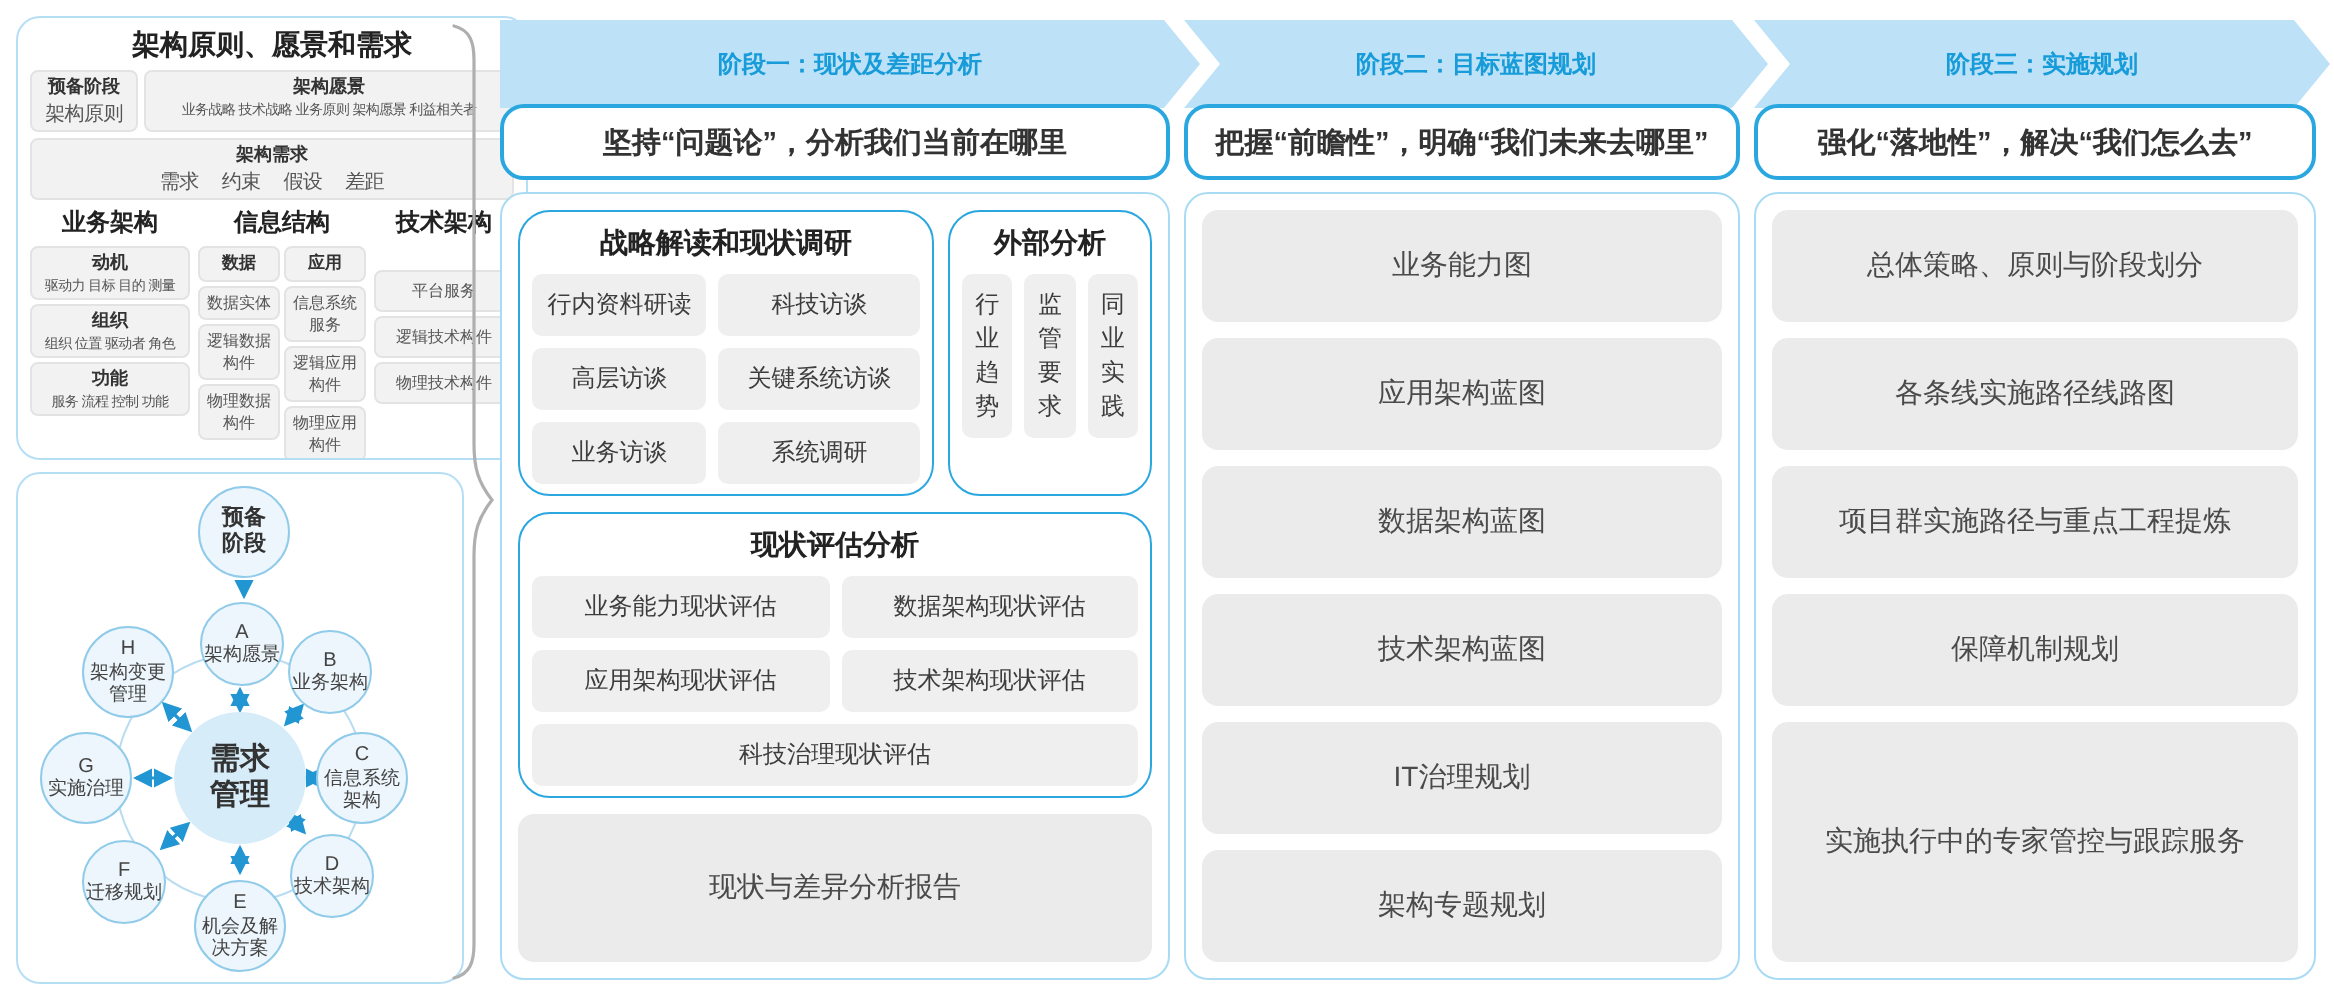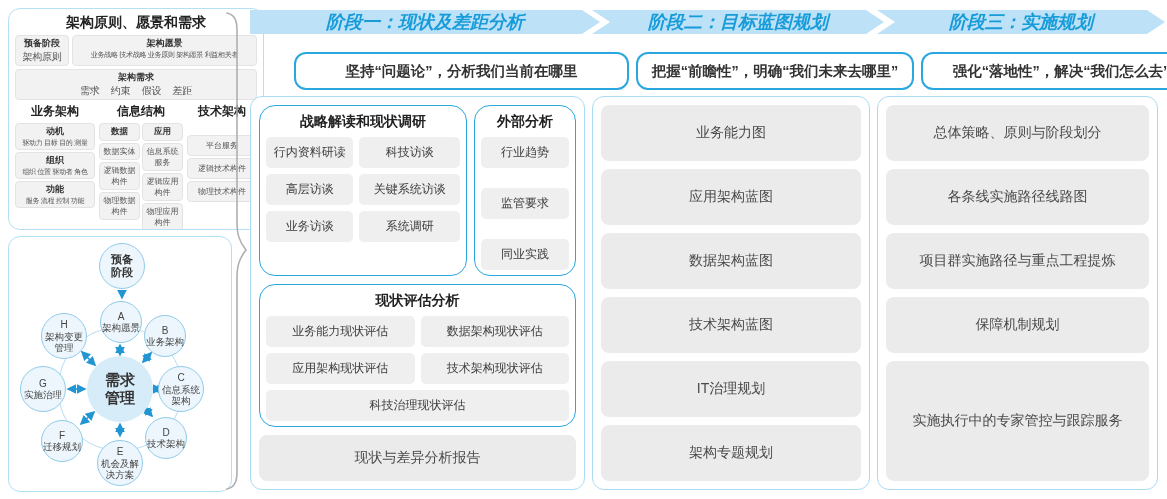--- a/index.html
+++ b/index.html
@@ -45,41 +45,41 @@
   .adm-node .wrap-narrow { width:38px; }
   .prep-c { font-weight:bold; font-size:11px; color:#333; }
   .prep-c .wrap2 { width:24px; }
   .center-c { background:#D7ECF9; border:none; font-weight:bold; font-size:15px; color:#333; }
   .center-c .wrap2 { width:34px; }
 
   
   .brace { position:absolute; left:224px; top:12px; }
 
   
-  .band { position:absolute; top:10px; height:24px; background:#BDE2F7; color:#189CD9;
-          font-weight:bold; font-size:18px; display:flex; align-items:center; justify-content:center;font-style:italic; }
+  .band { position:absolute; top:10px; height:44px; background:#BDE2F7; color:#189CD9;
+          font-weight:bold; font-size:12px; display:flex; align-items:center; justify-content:center; }
   .band1 { left:250px; width:350px; clip-path:polygon(0 0, calc(100% - 18px) 0, 100% 50%, calc(100% - 18px) 100%, 0 100%); }
   .band2 { left:592px; width:292px; clip-path:polygon(0 0, calc(100% - 18px) 0, 100% 50%, calc(100% - 18px) 100%, 0 100%, 18px 50%); }
   .band3 { left:877px; width:288px; clip-path:polygon(0 0, calc(100% - 18px) 0, 100% 50%, calc(100% - 18px) 100%, 0 100%, 18px 50%); }
 
   .slogan { position:absolute; top:52px; height:38px; border:2px solid #2BA7E0; border-radius:12px; background:#fff;
-            display:flex; align-items:center; justify-content:center; font-weight:bold; font-size:14.5px; color:#333;margin-left:44px; }
+            display:flex; align-items:center; justify-content:center; font-weight:bold; font-size:14.5px; color:#333; }
   .s1 { left:250px; width:335px; } .s2 { left:592px; width:278px; } .s3 { left:877px; width:281px; }
 
   .content { position:absolute; top:96px; height:394px; border:1.5px solid #A9DCF4; border-radius:12px;
              padding:8px; display:flex; flex-direction:column; gap:8px; background:#fff; }
   .c1 { left:250px; width:335px; } .c2 { left:592px; width:278px; } .c3 { left:877px; width:281px; }
 
   .bluebox { border:1.5px solid #2BA7E0; border-radius:16px; padding:5px 6px; background:#fff; }
   .bb-title { font-weight:bold; font-size:14px; text-align:center; color:#222; margin:2px 0 6px; }
   .pill { background:#EFEFEF; border-radius:5px; font-size:12px; color:#3d3d3d; text-align:center; padding:7px 2px; }
   .grid2 { display:grid; grid-template-columns:1fr 1.15fr; gap:6px; }
   .gridA { display:grid; grid-template-columns:1fr 1fr; gap:6px; }
   .full { grid-column:1 / -1; }
-  .stack { display:flex; flex-direction:column; gap:20px; }
+  .stack { display:flex; flex-direction:row; gap:6px; }
   .row1 { display:flex; gap:7px; }
   .strategy { width:208px; } .external { flex:1; }
   .graybox { background:#EBEBEB; border-radius:8px; display:flex; align-items:center; justify-content:center;
              font-size:14px; color:#4a4a4a; padding:4px; }
   .report { flex:1; }
   .c2 .graybox { flex:1; }
   .c3 .graybox { height:56px; flex:none; }
   .c3 .graybox.tall { flex:1; height:auto; }
 </style>
 </head>

